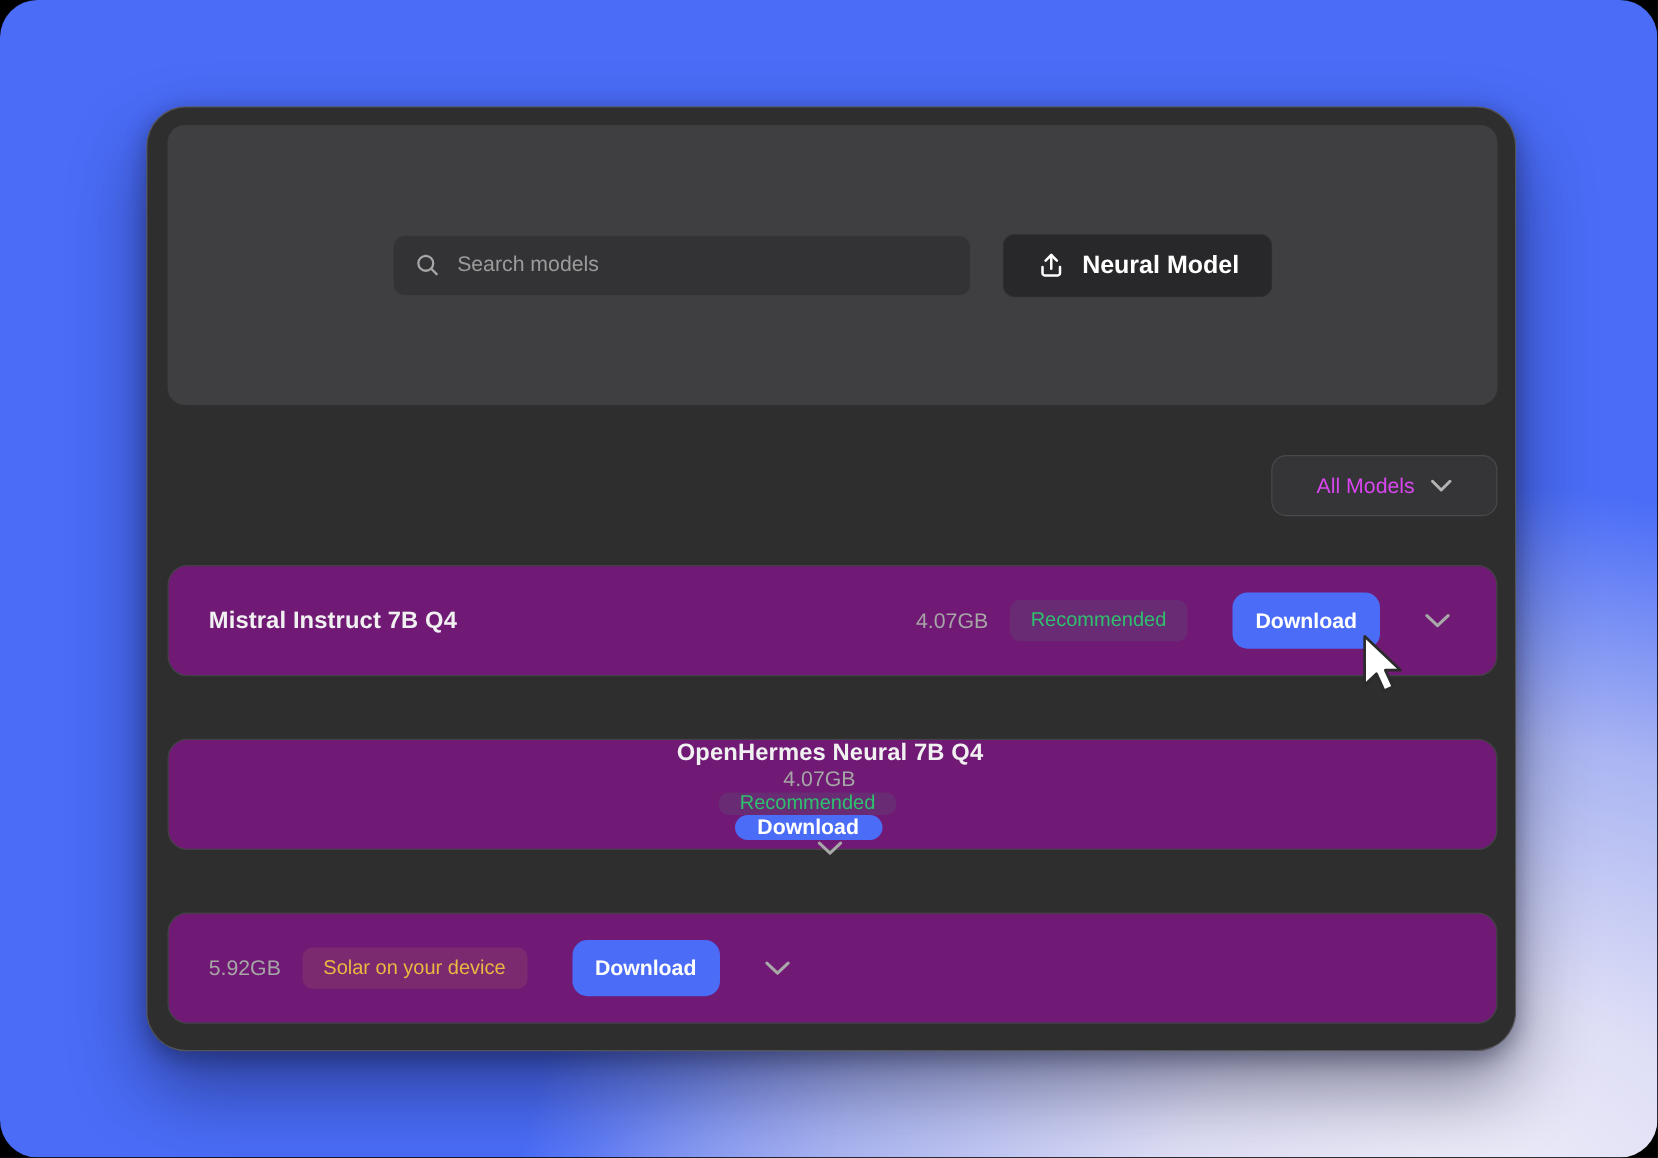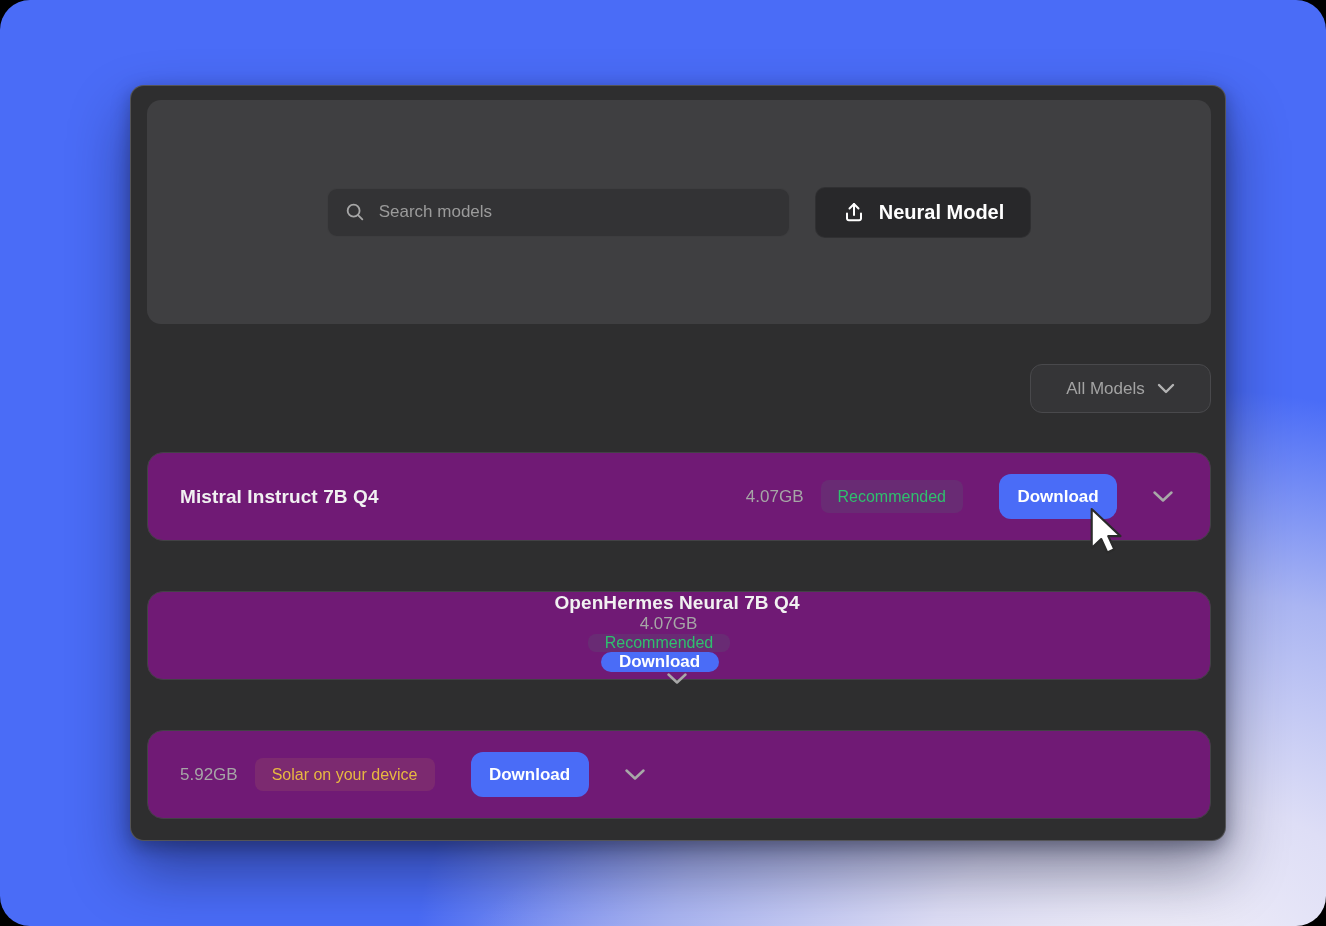--- a/index.html
+++ b/index.html
@@ -11,25 +11,25 @@
     border-radius: 30px;
     overflow: hidden;
     background:
       radial-gradient(1050px 850px at 88% 108%, #f3f1f9 0%, #dedef6 24%, #aab5f2 48%, rgba(74,108,247,0) 72%),
       radial-gradient(520px 300px at 60% 110%, rgba(238,216,232,0.5), rgba(238,216,232,0) 70%),
       var(--accent, #4a6cf7);
   }
 
   .panel {
     position: absolute;
-    left: 130px; top: 85px;
+    left: 117px; top: 85px;
     width: 1096px; height: 756px;
     background: #2e2e2f;
     border: 1px solid rgba(130,130,138,0.45);
-    border-radius: 14px;
+    border-radius: 32px;
     box-shadow: 0 30px 60px rgba(10,14,40,0.45), 0 6px 18px rgba(10,14,40,0.35);
   }
 
   .panel-header {
     position: absolute;
     left: 16px; top: 14px;
     width: 1064px; height: 224px;
     background: #3f3f41;
     border-radius: 14px;
     display: flex; align-items: center; justify-content: center;
@@ -65,21 +65,21 @@
   }
 
   .filter {
     position: absolute;
     left: 899px; top: 278px;
     width: 181px; height: 49px;
     background: #353537;
     border: 1px solid #49494c;
     border-radius: 12px;
     display: flex; align-items: center; justify-content: center; gap: 12px;
-    color: #a3a3a3; font-size: 17px; font-weight: 500;
+    color: #d946ef; font-size: 17px; font-weight: 500;
     font-family: "Liberation Sans", "DejaVu Sans", sans-serif;
     cursor: pointer;
   }
 
   .rows { position: absolute; left: 16px; top: 366px; width: 1064px; }
 
   .row {
     position: absolute; left: 0;
     width: 1064px; height: 89px;
     background: #701a75;

